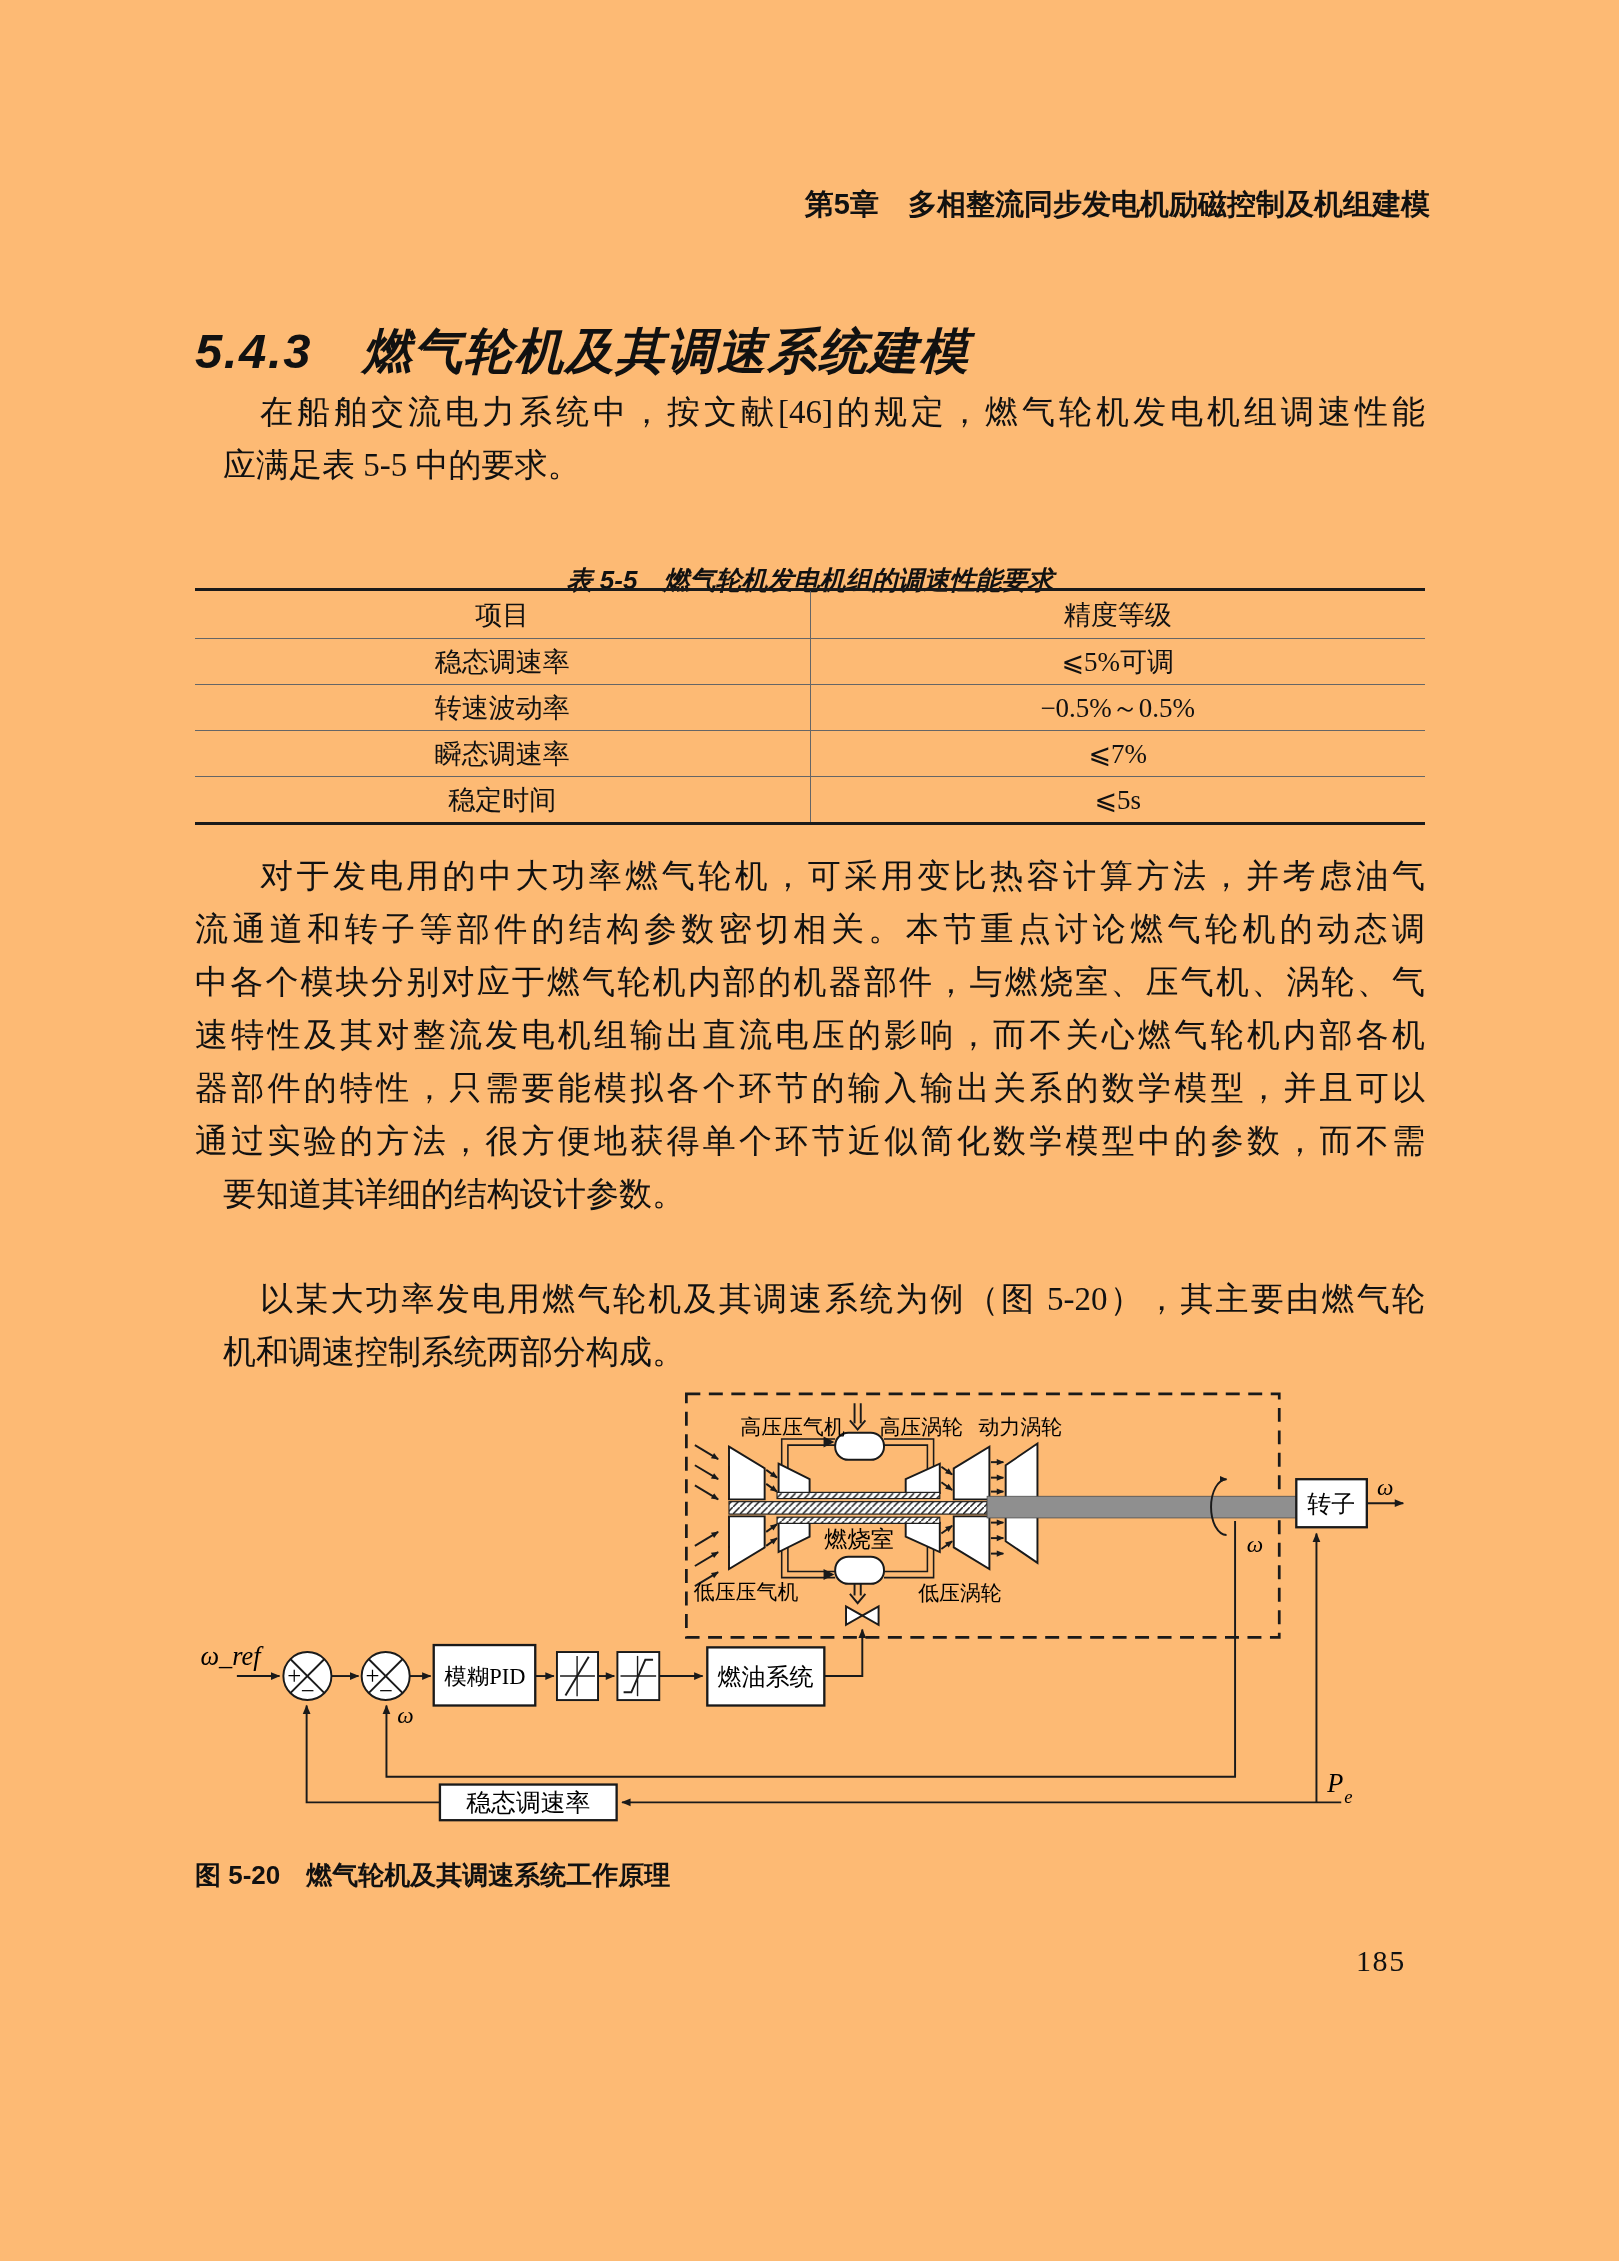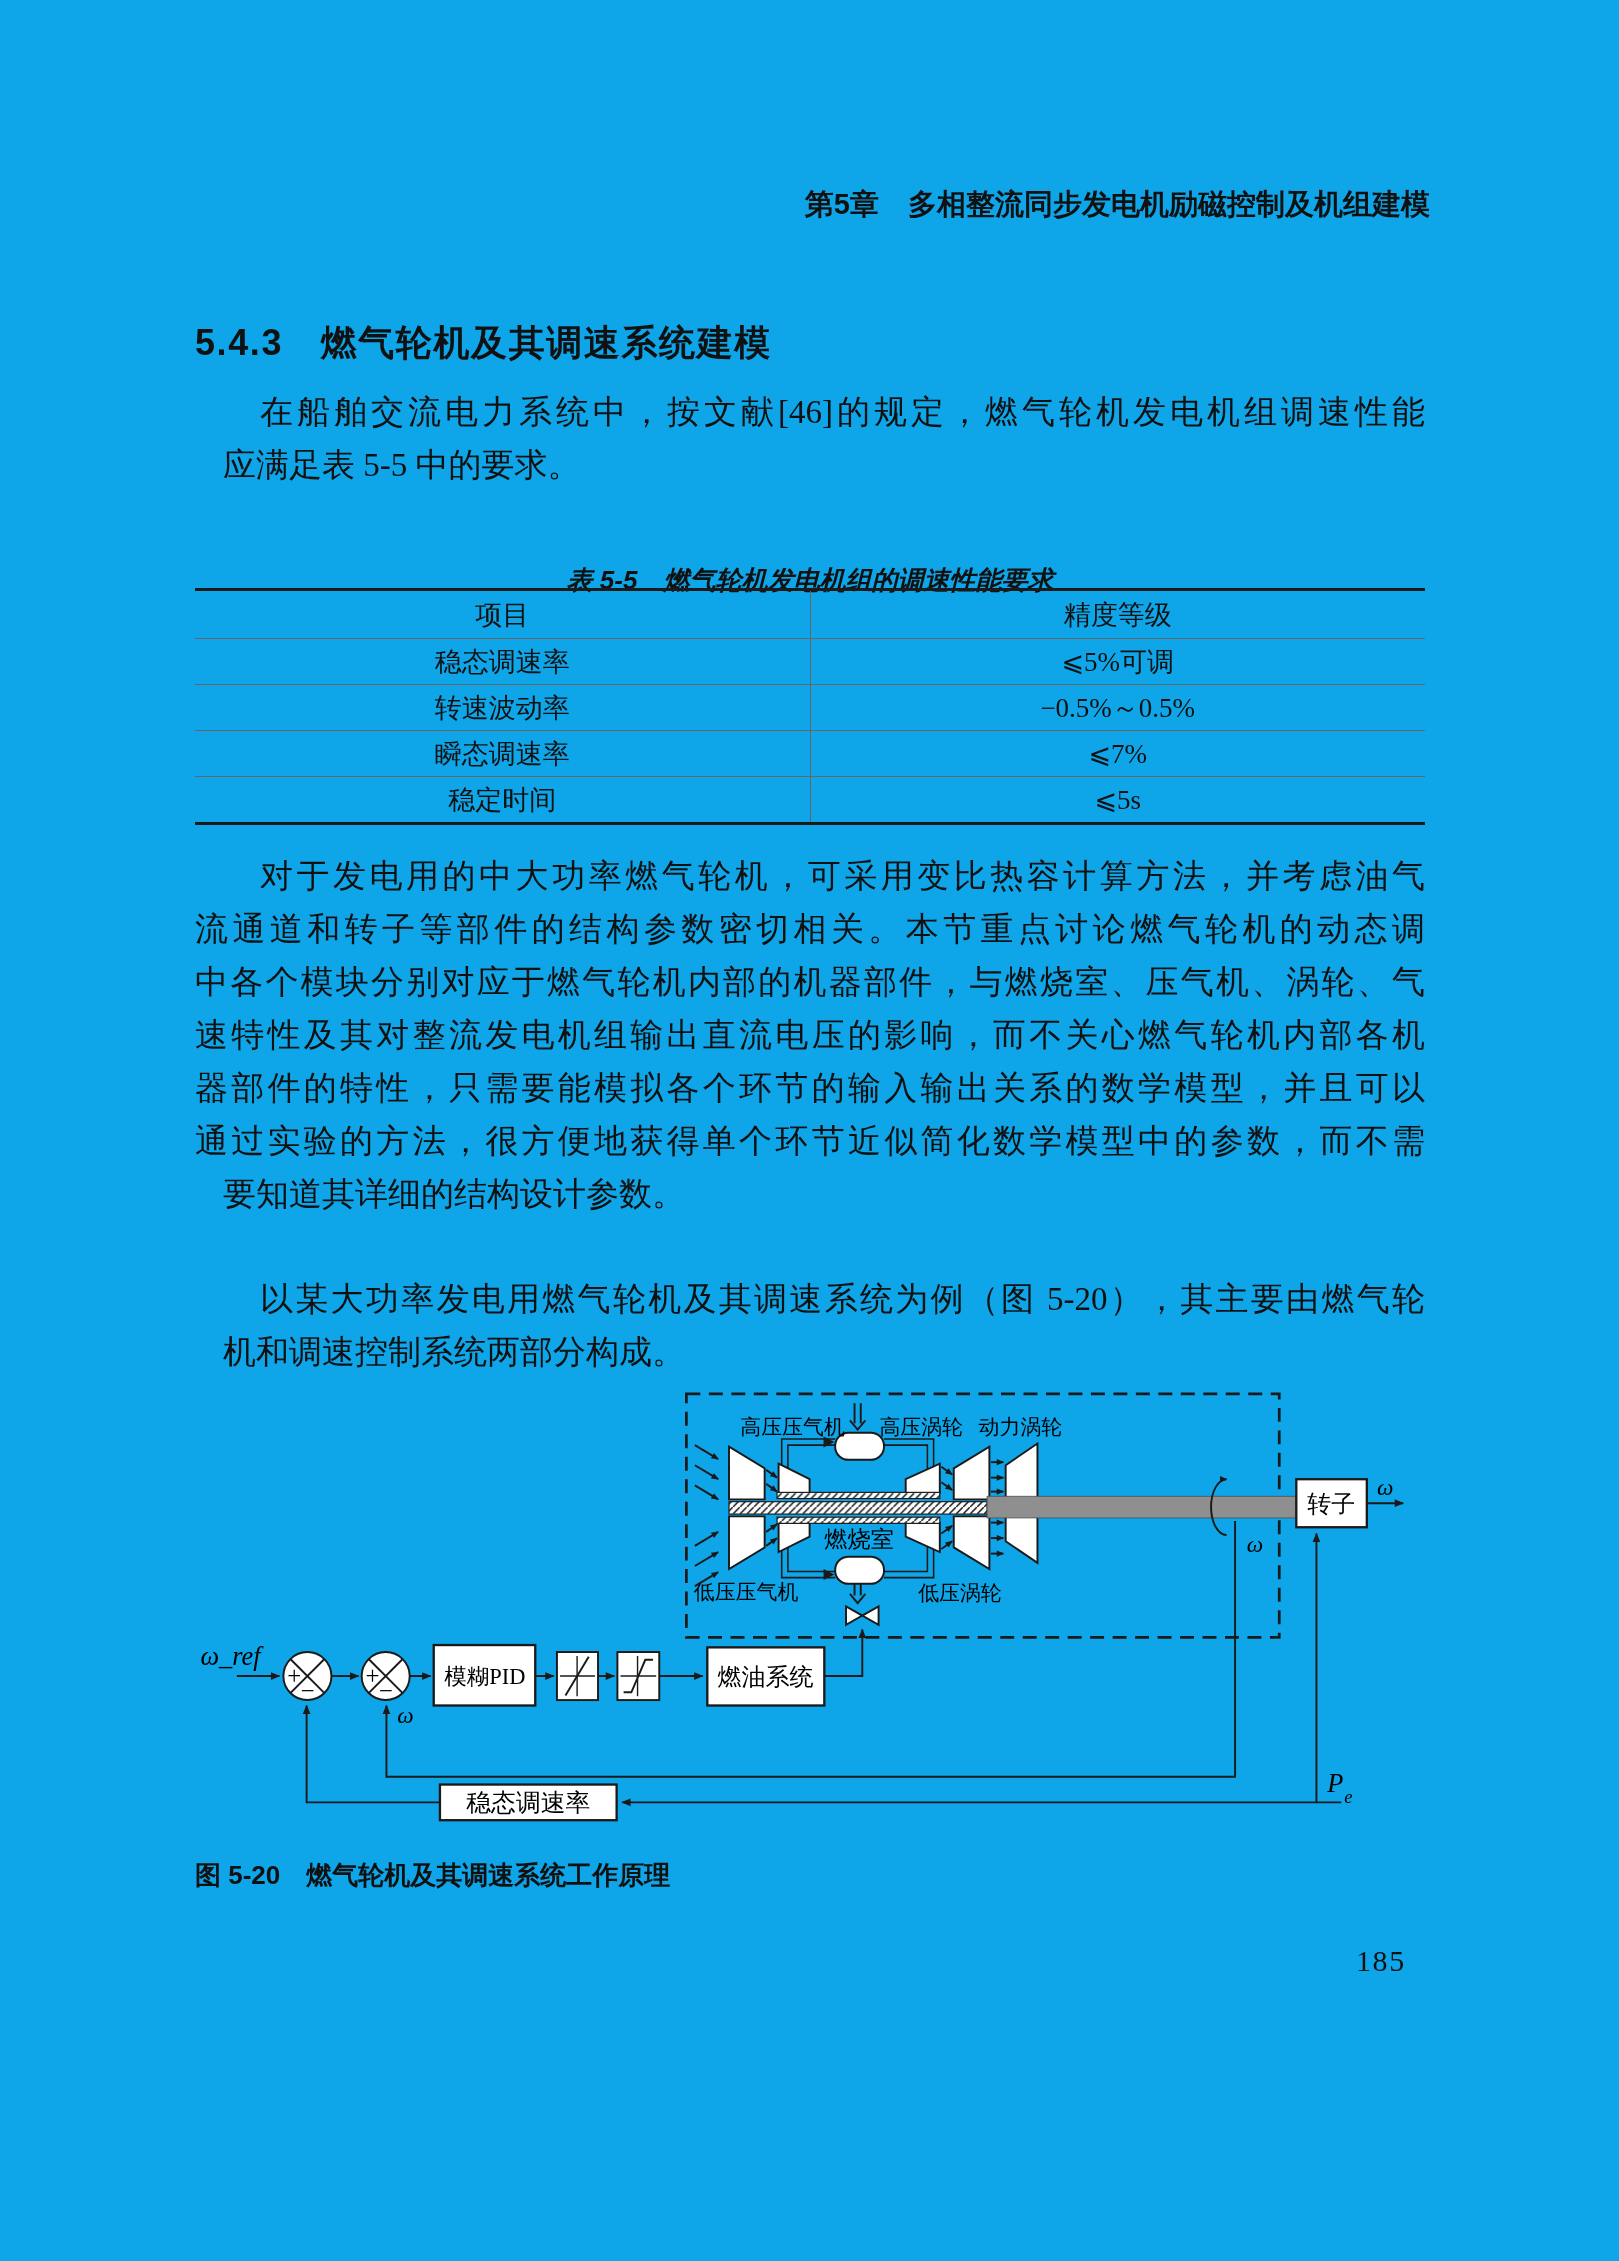--- a/index.html
+++ b/index.html
@@ -1,21 +1,21 @@
 <!DOCTYPE html>
 <html style="font-size:12.4px"><head>
 <meta charset="utf-8">
 <style>
   html,body{margin:0;padding:0;background:#ffffff;}
-  .page{position:relative;width:1620px;height:2261px;background:#0ea5e9;color:#111;
+  .page{position:relative;width:1620px;height:2261px;background:#fdba74;color:#111;
         font-family:"Liberation Serif","DejaVu Serif",serif;overflow:hidden;}
   .hdr{position:absolute;top:185px;left:195px;width:1235px;text-align:right;
        font-family:"Liberation Sans","DejaVu Sans",sans-serif;font-weight:bold;font-size:29px;}
   .sec{position:absolute;top:319px;left:195px;width:1233px;
-       font-family:"Liberation Sans","DejaVu Sans",sans-serif;font-weight:bold;font-size:36px;letter-spacing:1.6px;}
+       font-family:"Liberation Sans","DejaVu Sans",sans-serif;font-weight:bold;font-size:49px;letter-spacing:1.6px;font-style:italic;}
   .para{position:absolute;left:195px;width:1230px;}
   .bline{height:53px;line-height:53px;font-size:33px;text-align:justify;text-align-last:justify;white-space:nowrap;}
   .bline.last{text-align-last:left;margin-left:28px;}
   .bline.ind{padding-left:65px;box-sizing:border-box;}
   .tbl-title{position:absolute;top:563px;left:195px;width:1230px;text-align:center;
        font-family:"Liberation Sans","DejaVu Sans",sans-serif;font-weight:bold;font-size:26px;font-style:italic;}
   .tblwrap{position:absolute;top:588px;left:195px;width:1230px;}
   table.perf{width:100%;border-collapse:collapse;border-top:3.9px solid #1a1a1a;border-bottom:3.9px solid #1a1a1a;
        font-size:27px;}
   table.perf td{border-bottom:1.6px solid #666;text-align:center;height:43px;}

